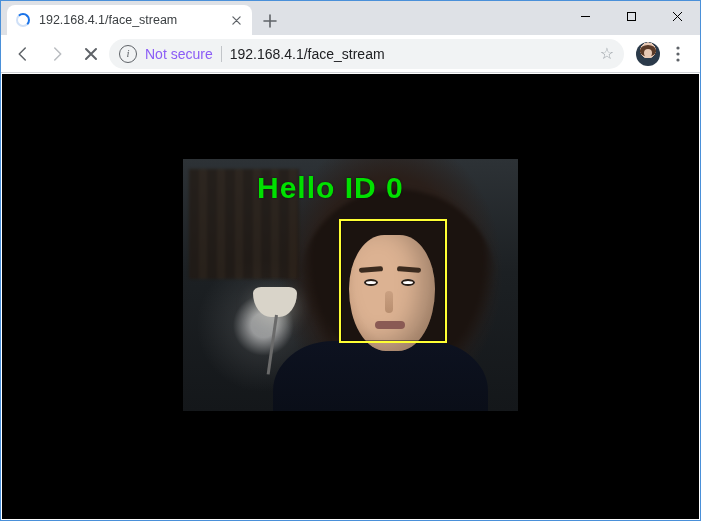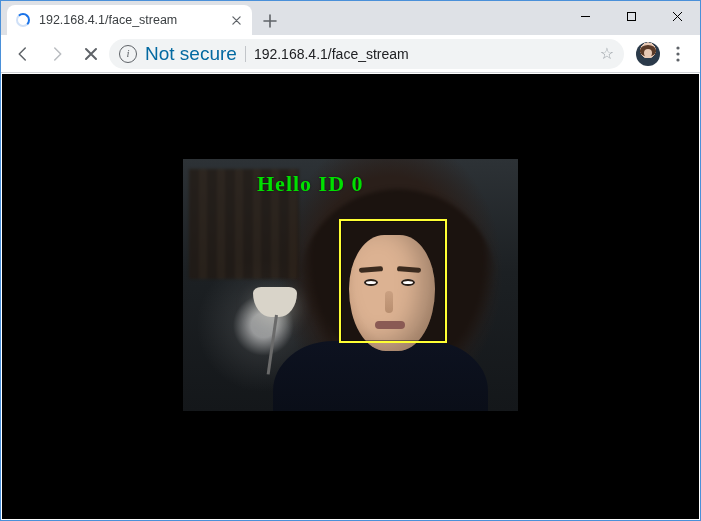--- a/index.html
+++ b/index.html
@@ -122,22 +122,22 @@
     border: 1.5px solid #5f6368;
     border-radius: 50%;
     display: flex; align-items: center; justify-content: center;
     font-size: 11px;
     font-family: Georgia, serif;
     font-style: italic;
     line-height: 1;
     flex: 0 0 18px;
   }
   .not-secure {
-    color: #0369a1;
-    font-size: 19px;
+    color: #8b5cf6;
+    font-size: 14px;
     white-space: nowrap;
   }
   .sep {
     width: 1px; height: 16px; background: #c2c5c9;
   }
   .url {
     flex: 1;
     color: #202124;
     font-size: 14px;
     white-space: nowrap;
@@ -240,23 +240,23 @@
   .brow.l{ left:176px; top:108px; transform:rotate(-4deg);}
   .brow.r{ left:214px; top:108px; transform:rotate(4deg);}
   .eye{ position:absolute; width:14px; height:7px; background:#fff; border-radius:50%; box-shadow: inset 0 0 0 2px #2a1d14;}
   .eye.l{ left:181px; top:120px;}
   .eye.r{ left:218px; top:120px;}
   .nose{ position:absolute; left:202px; top:132px; width:8px; height:22px; background:linear-gradient(#caa081,#b88e6f); border-radius:4px;}
   .mouth{ position:absolute; left:192px; top:162px; width:30px; height:8px; background:#8a5a54; border-radius:6px;}
 
   .overlay-label{
     position:absolute; left:74px; top:12px;
-    font-family: Liberation Serif, serif;
+    font-family: Liberation Sans, sans-serif;
     font-weight: bold;
-    font-size: 22px;
+    font-size: 30px;
     color: #00e000;
     letter-spacing: 1px;
     text-shadow: 0 0 2px rgba(0,0,0,.6);
   }
   .bbox{
     position:absolute;
     left:156px; top:60px; width:108px; height:124px;
     border: 2px solid #ffff33;
     box-shadow: 0 0 0 1px rgba(0,0,0,.4) inset;
   }

